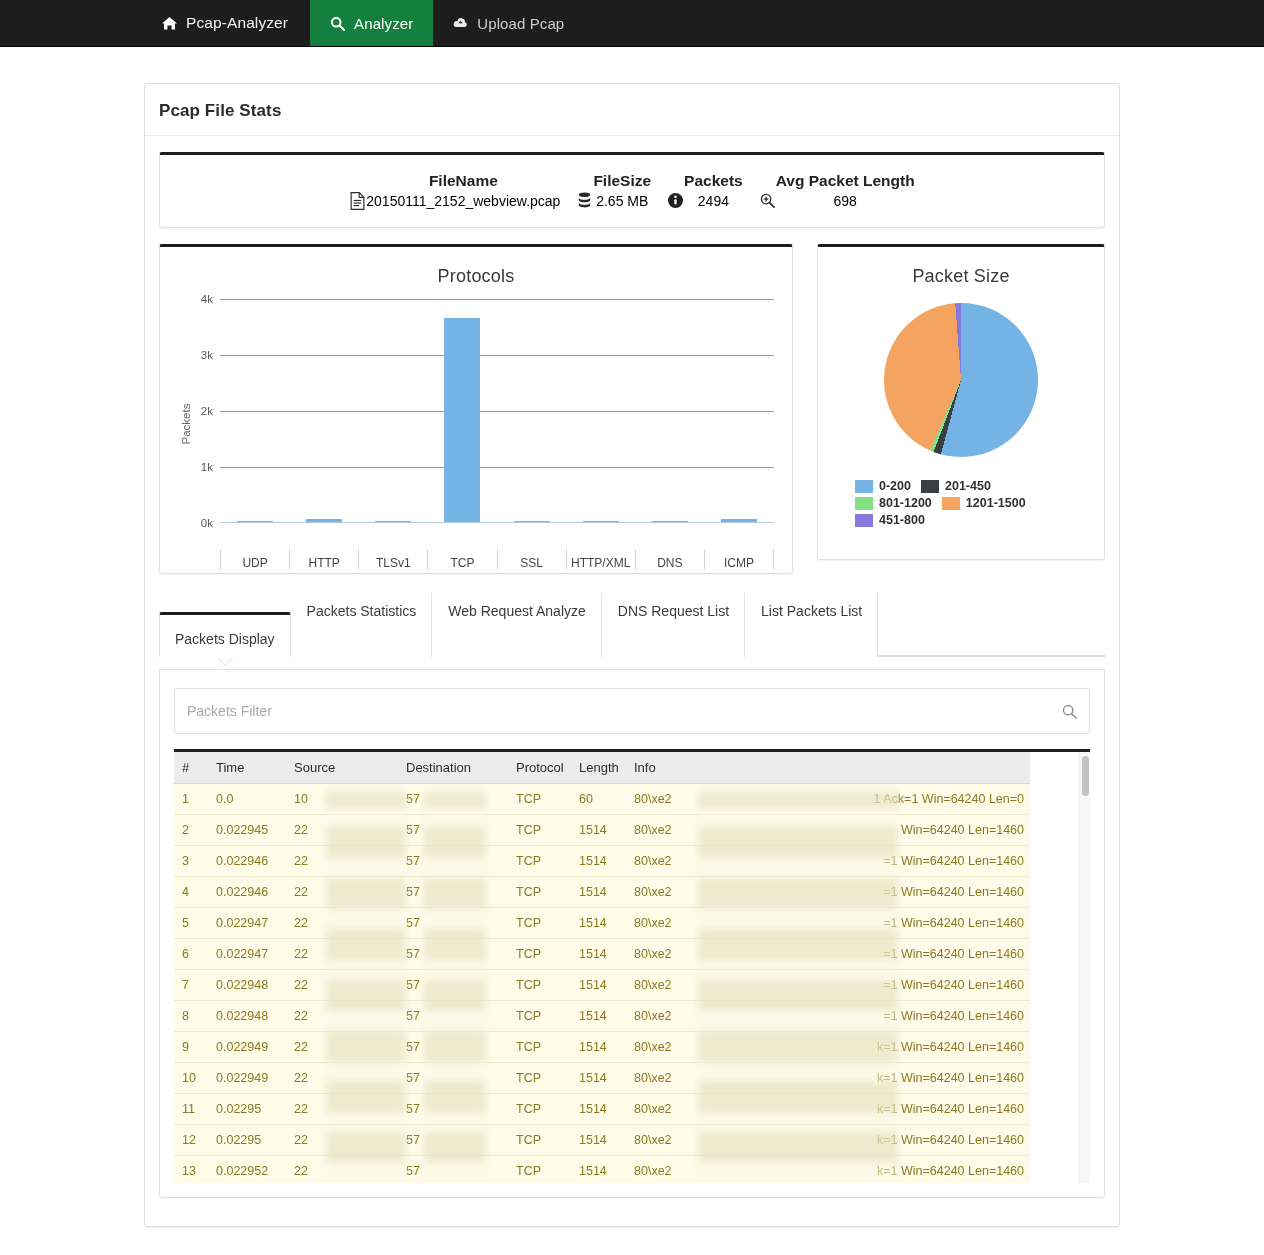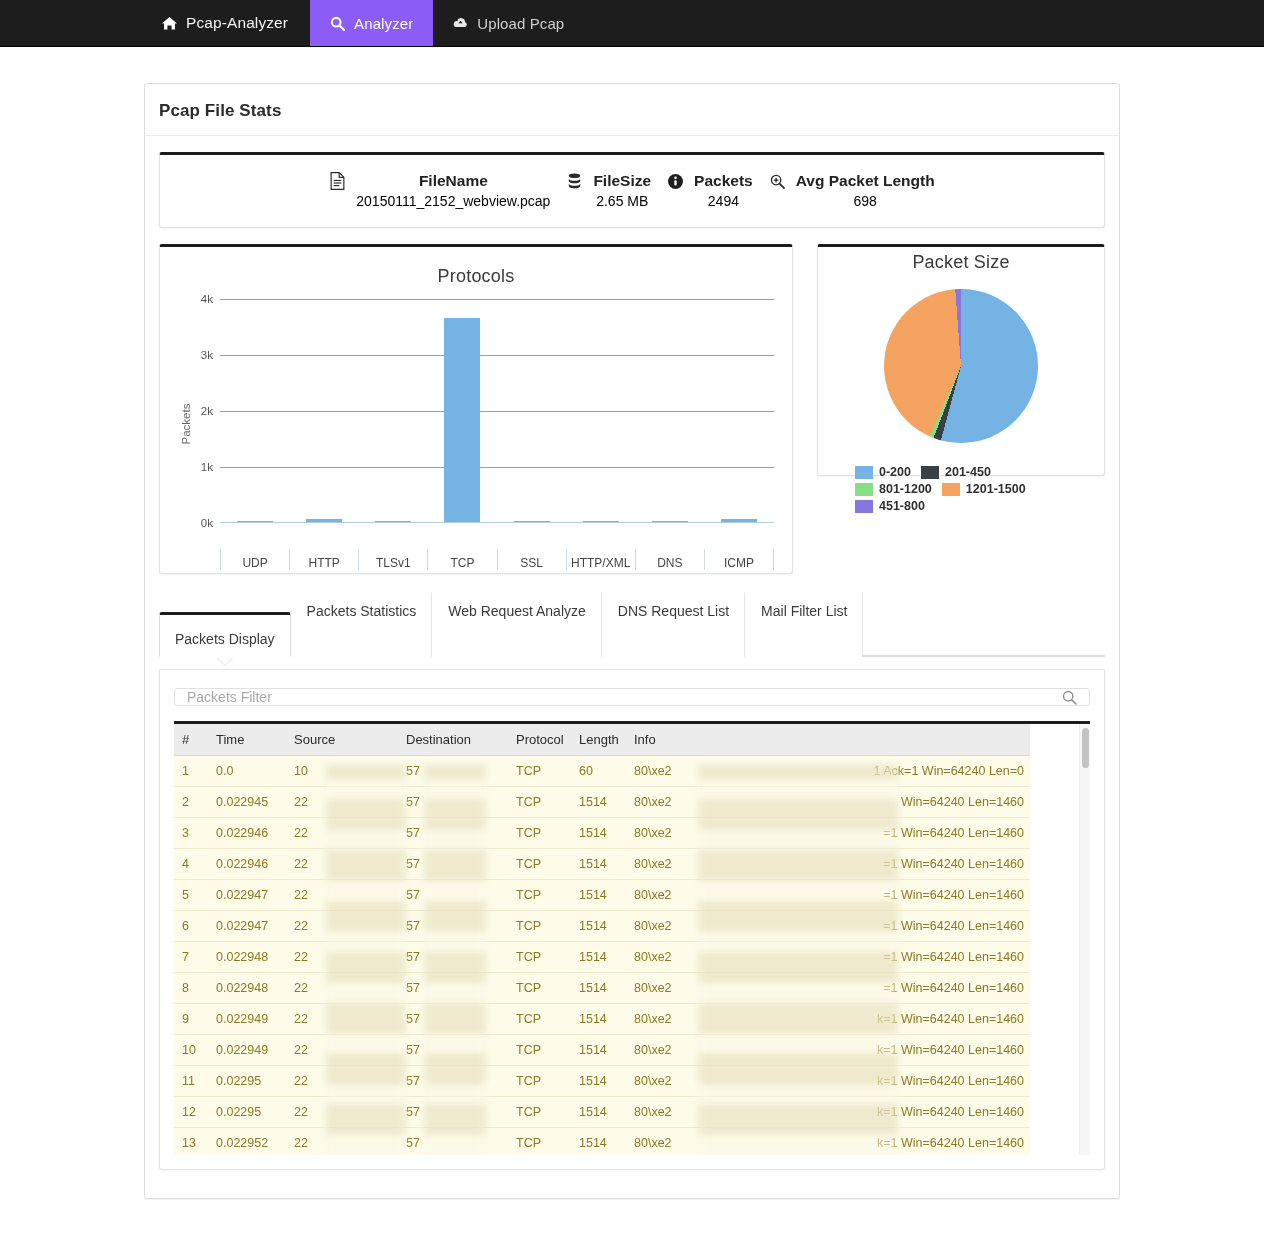--- a/index.html
+++ b/index.html
@@ -21,21 +21,21 @@
   }
   .nav-item {
     display:flex; align-items:center; gap:9px;
     padding:0 20px;
     color:#cfcfcf; font-size:15px;
     letter-spacing:.1px;
     cursor:pointer;
     white-space:nowrap;
   }
   .nav-item.brand { font-size:15.5px; color:#f2f2f2; padding-left:14px; padding-right:22px; }
-  .nav-item.active { background:#8b5cf6; color:#ffffff; }
+  .nav-item.active { background:#15803d; color:#ffffff; }
   .nav-ico { display:inline-flex; align-items:center; justify-content:center; width:15px; height:15px; color:#fff; }
   .nav-ico svg { display:block; }
 
   
   .page { padding:36px 0 0 0; }
   .outer-panel {
     width:976px; margin:0 auto;
     background:#fff;
     border:1px solid #dcdcdc;
     border-radius:3px;
@@ -53,30 +53,30 @@
   
   .card {
     background:#fff;
     border:1px solid #e2e2e2;
     border-top:3px solid #1c1c1c;
     border-radius:3px;
     box-shadow:0 1px 2px rgba(0,0,0,.06);
   }
   .stats-card { height:76px; display:flex; align-items:center; justify-content:center; }
   .stats-inner { display:flex; align-items:center; gap:0; }
-  .stat-group { display:flex; align-items:flex-start; gap:10px; padding:0 8px; }
+  .stat-group { display:flex; align-items:flex-end; padding:0 8px; }
   .stat-ico { width:17px; height:20px; color:#2a2a2a; display:flex; align-items:center; justify-content:center; }
   .stat-text { text-align:center; line-height:1.24; }
   .stat-label { font-size:15.5px; font-weight:bold; color:#222; white-space:nowrap; }
   .stat-value { font-size:14px; color:#000000; white-space:nowrap; }
 
   
   .charts-row { display:flex; gap:24px; margin-top:16px; }
   .chart-card { flex:0 0 634px; height:330px; padding:14px 8px 6px 8px; }
-  .pie-card { flex:1 1 auto; height:232px; padding:0 8px 6px 8px; }
+  .pie-card { flex:1 1 auto; height:316px; padding:14px 8px 6px 8px; }
   .chart-title {
     text-align:center; font-size:18px; color:#3a3a3a; font-weight:normal;
     margin:5px 0 12px 0; letter-spacing:.2px;
   }
 
   
   .bar-wrap { position:relative; height:250px; padding-left:52px; padding-right:10px; }
   .ylabel {
     position:absolute; left:-2px; top:50%;
     transform:translateY(-50%) rotate(-90deg);
@@ -145,21 +145,21 @@
     border-radius:0 0 3px 3px;
     padding:18px 14px 14px 14px;
     background:#fff;
     box-shadow:0 1px 2px rgba(0,0,0,.05);
     margin-top:12px;
     border-top:1px solid #e2e2e2;
   }
 
   
   .filter-box {
-    position:relative; height:18px;
+    position:relative; height:46px;
     border:1px solid #e0e0e0; border-radius:3px;
     background:#fff; display:flex; align-items:center;
   }
   .filter-input {
     flex:1; border:none; outline:none; background:transparent;
     font-family:"Liberation Sans", sans-serif;
     font-size:14px; color:#444; padding:0 12px;
   }
   .filter-input::placeholder { color:#a9a9a9; }
   .filter-ico { padding:0 12px 0 6px; color:#8a8a8a; display:flex; align-items:center; }
@@ -416,21 +416,21 @@
         </div>
 
       </div>
 
       <div class="tabs-wrap">
         <div class="tabs" id="tabs">
             <div class="tab active">Packets Display</div>
             <div class="tab">Packets Statistics</div>
             <div class="tab">Web Request Analyze</div>
             <div class="tab">DNS Request List</div>
-            <div class="tab">Mail Filter List</div>
+            <div class="tab">List Packets List</div>
             <div class="tab-filler"></div>
           </div>
 
         <div class="tab-panel">
 
           <div class="filter-box">
             <input class="filter-input" type="text" placeholder="Packets Filter" style="">
             <span class="filter-ico">
               <svg width="15" height="15" viewBox="0 0 16 16" fill="none" stroke="#8a8a8a" stroke-width="1.5">
                   <circle cx="6.6" cy="6.6" r="5"></circle>

